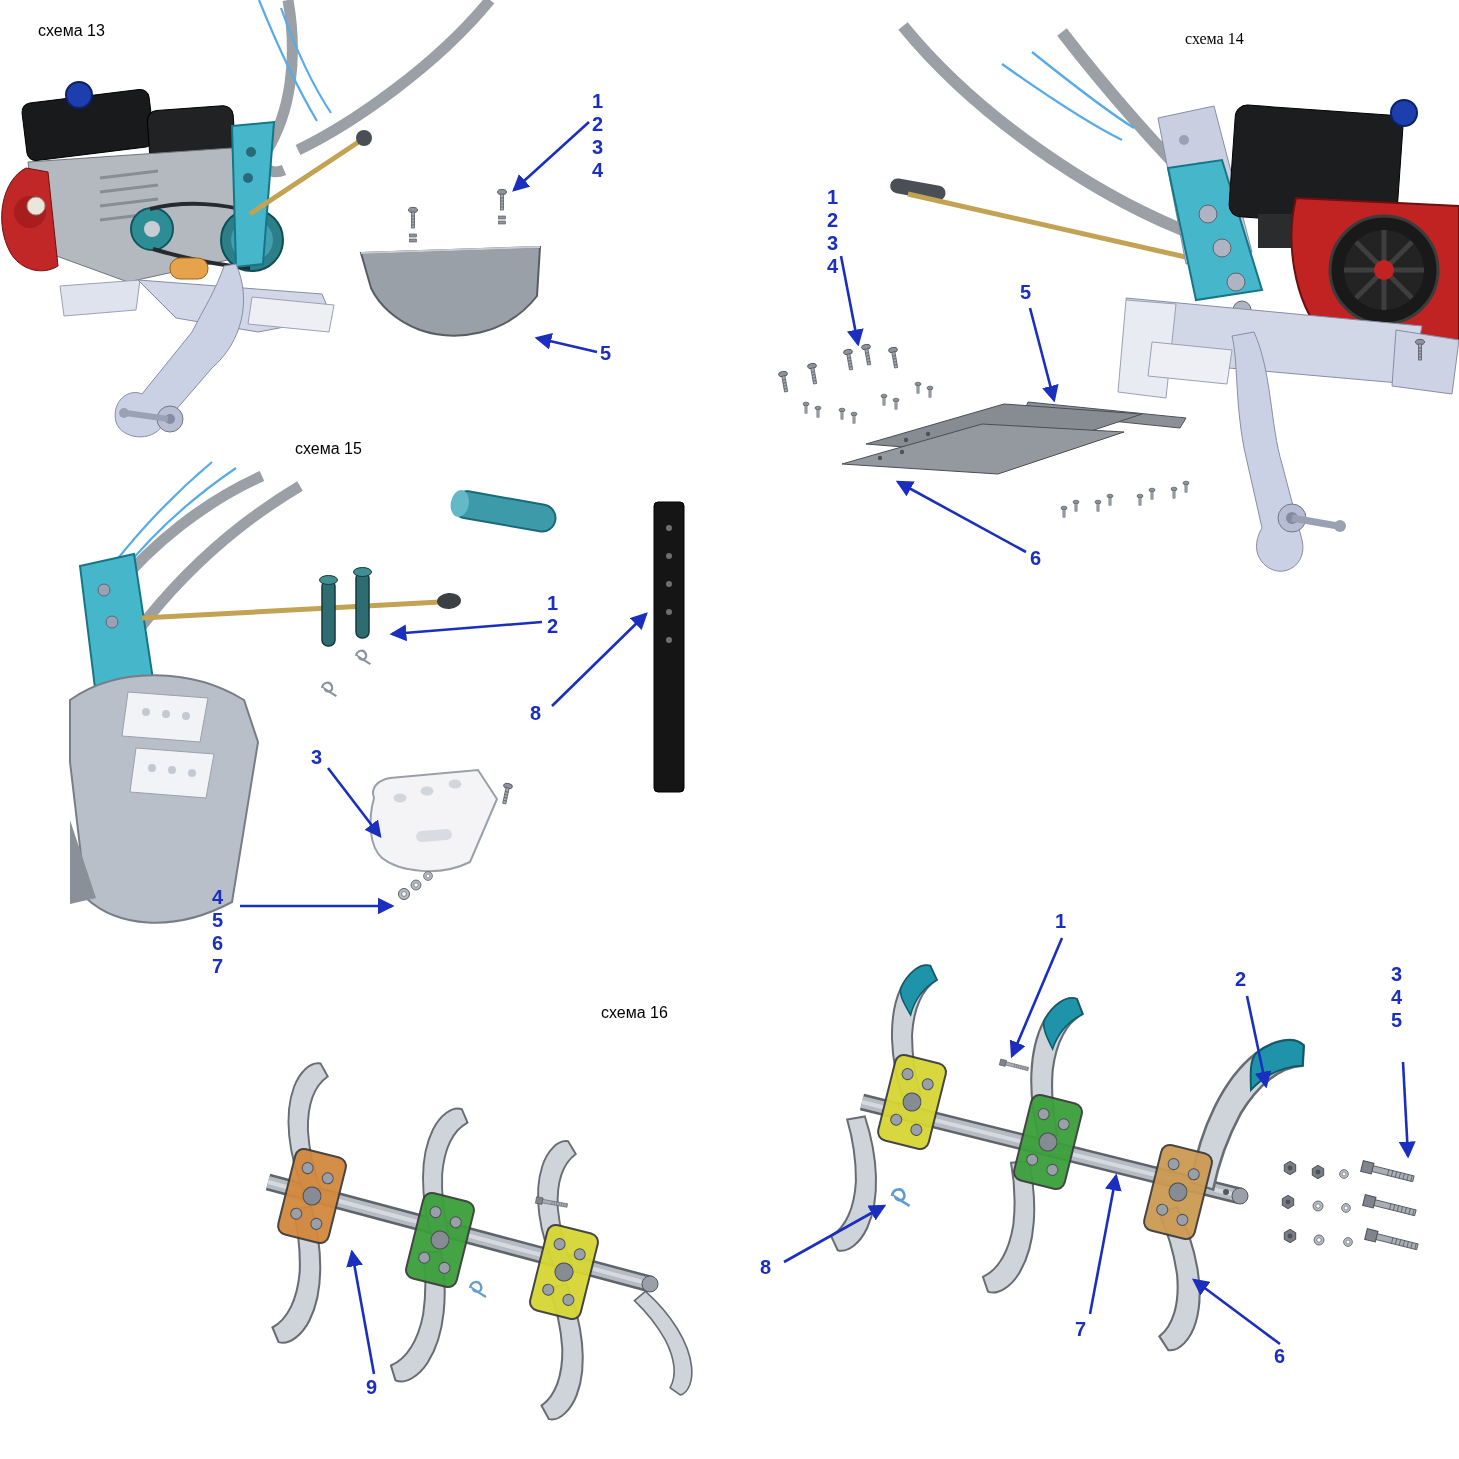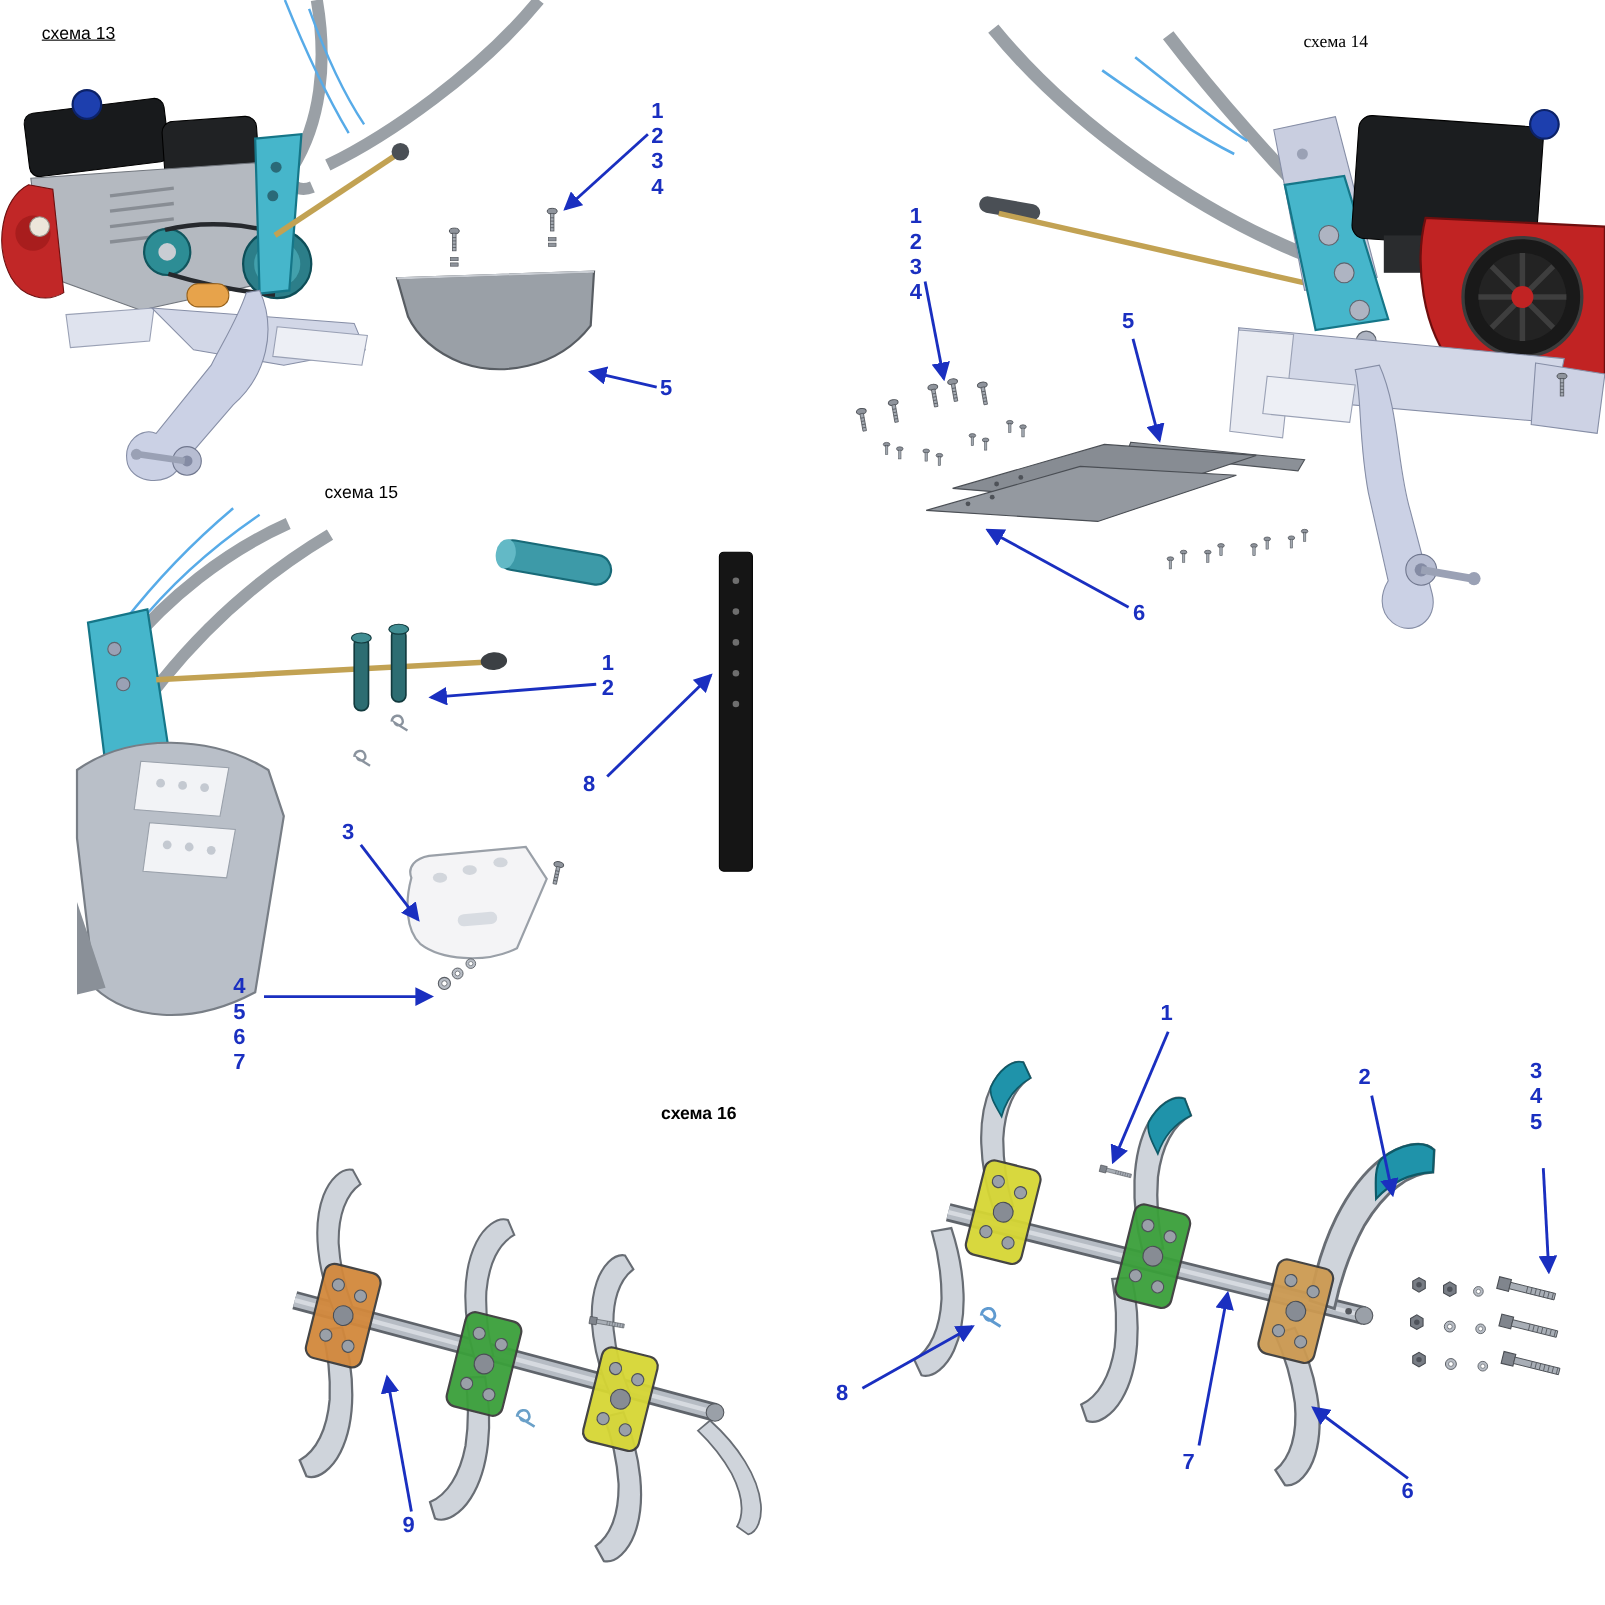--- a/index.html
+++ b/index.html
@@ -359,24 +359,24 @@
       <line x1="1062" y1="938" x2="1012" y2="1056" stroke="#1a2fc0" stroke-width="2.6" marker-end="url(#arrowhead)"></line>
       <line x1="1247" y1="996" x2="1266" y2="1086" stroke="#1a2fc0" stroke-width="2.6" marker-end="url(#arrowhead)"></line>
       <line x1="1403" y1="1062" x2="1408" y2="1156" stroke="#1a2fc0" stroke-width="2.6" marker-end="url(#arrowhead)"></line>
       <line x1="1280" y1="1344" x2="1194" y2="1280" stroke="#1a2fc0" stroke-width="2.6" marker-end="url(#arrowhead)"></line>
       <line x1="1090" y1="1314" x2="1116" y2="1176" stroke="#1a2fc0" stroke-width="2.6" marker-end="url(#arrowhead)"></line>
       <line x1="784" y1="1262" x2="884" y2="1206" stroke="#1a2fc0" stroke-width="2.6" marker-end="url(#arrowhead)"></line>
     </g>
   </g>
 </svg>
 
-<div class="scheme-title" style="left:38px; top:22px;text-decoration:underline;">схема 13</div>
+<div class="scheme-title" style="left:38px; top:22px;">схема 13</div>
 <div class="scheme-title" style="left:1185px; top:30px;font-family:Liberation Serif, serif;">схема 14</div>
 <div class="scheme-title" style="left:295px; top:440px;">схема 15</div>
-<div class="scheme-title" style="left:601px; top:1004px;font-weight:bold;">схема 16</div>
+<div class="scheme-title" style="left:601px; top:1004px;">схема 16</div>
 
 <div class="callout-stack" style="left:592px; top:90px;">
   <div class="callout">1</div>
   <div class="callout">2</div>
   <div class="callout">3</div>
   <div class="callout">4</div>
 </div>
 <div class="callout" style="left:600px; top:342px;">5</div>
 
 <div class="callout-stack" style="left:827px; top:186px;">

